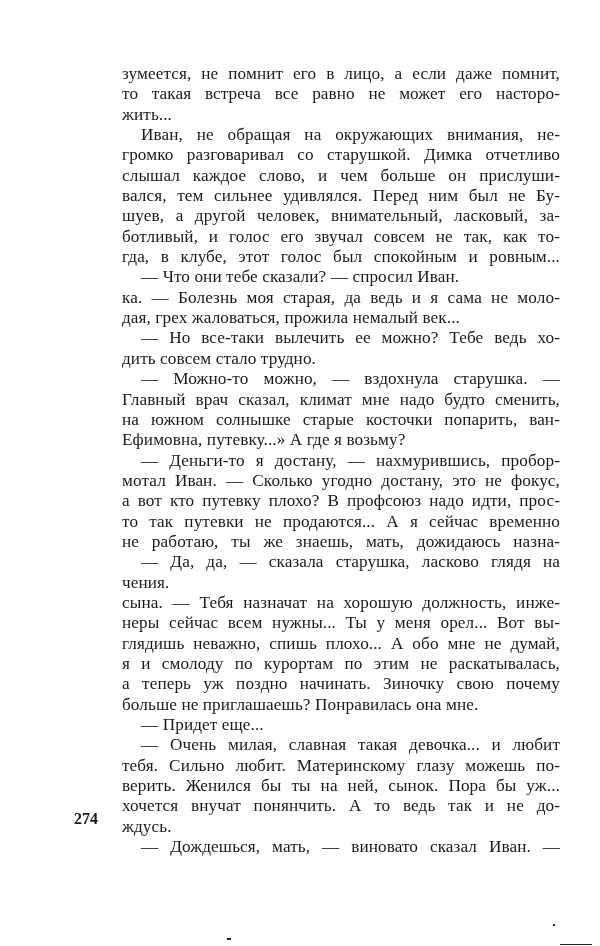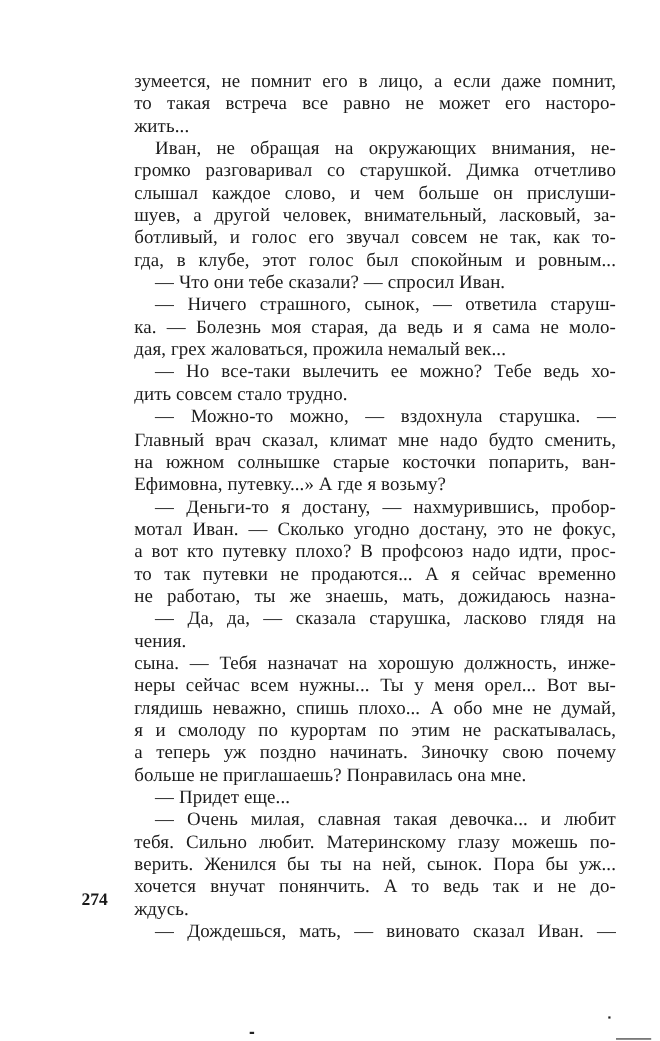--- a/index.html
+++ b/index.html
@@ -26,25 +26,25 @@
 </head>
 <body>
 
 <div class="page-text" id="page-text">
     <span class="line">зумеется, не помнит его в лицо, а если даже помнит,</span>
     <span class="line">то такая встреча все равно не может его насторо-</span>
     <span class="line last">жить...</span>
     <span class="line indent">Иван, не обращая на окружающих внимания, не-</span>
     <span class="line">громко разговаривал со старушкой. Димка отчетливо</span>
     <span class="line">слышал каждое слово, и чем больше он прислуши-</span>
+    <span class="line">вался, тем сильнее удивлялся. Перед ним был не Бу-</span>
     <span class="line">шуев, а другой человек, внимательный, ласковый, за-</span>
     <span class="line">ботливый, и голос его звучал совсем не так, как то-</span>
     <span class="line">гда, в клубе, этот голос был спокойным и ровным...</span>
     <span class="line indent last">— Что они тебе сказали? — спросил Иван.</span>
-    <span class="line indent">— Ничего страшного, сынок, — ответила старуш-</span>
     <span class="line">ка. — Болезнь моя старая, да ведь и я сама не моло-</span>
     <span class="line last">дая, грех жаловаться, прожила немалый век...</span>
     <span class="line indent">— Но все-таки вылечить ее можно? Тебе ведь хо-</span>
     <span class="line last">дить совсем стало трудно.</span>
     <span class="line indent">— Можно-то можно, — вздохнула старушка. —</span>
     <span class="line">Главный врач сказал, климат мне надо будто сменить,</span>
     <span class="line">на южном солнышке старые косточки попарить, ван-</span>
     <span class="line last">Ефимовна, путевку...» А где я возьму?</span>
     <span class="line indent">— Деньги-то я достану, — нахмурившись, пробор-</span>
     <span class="line">мотал Иван. — Сколько угодно достану, это не фокус,</span>

